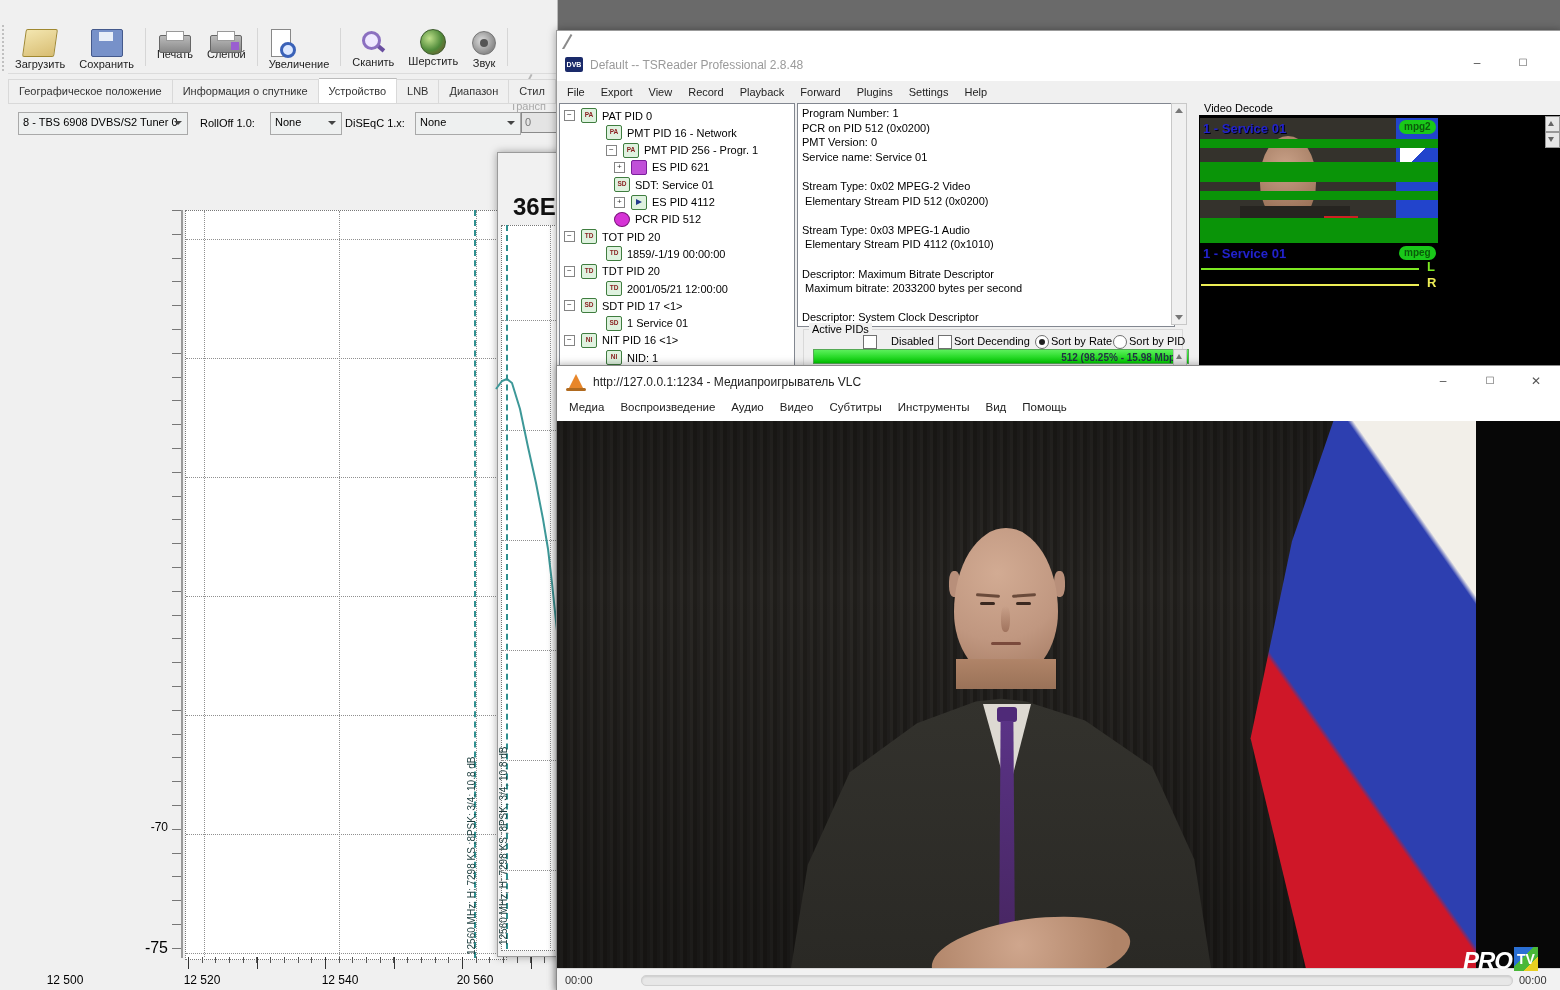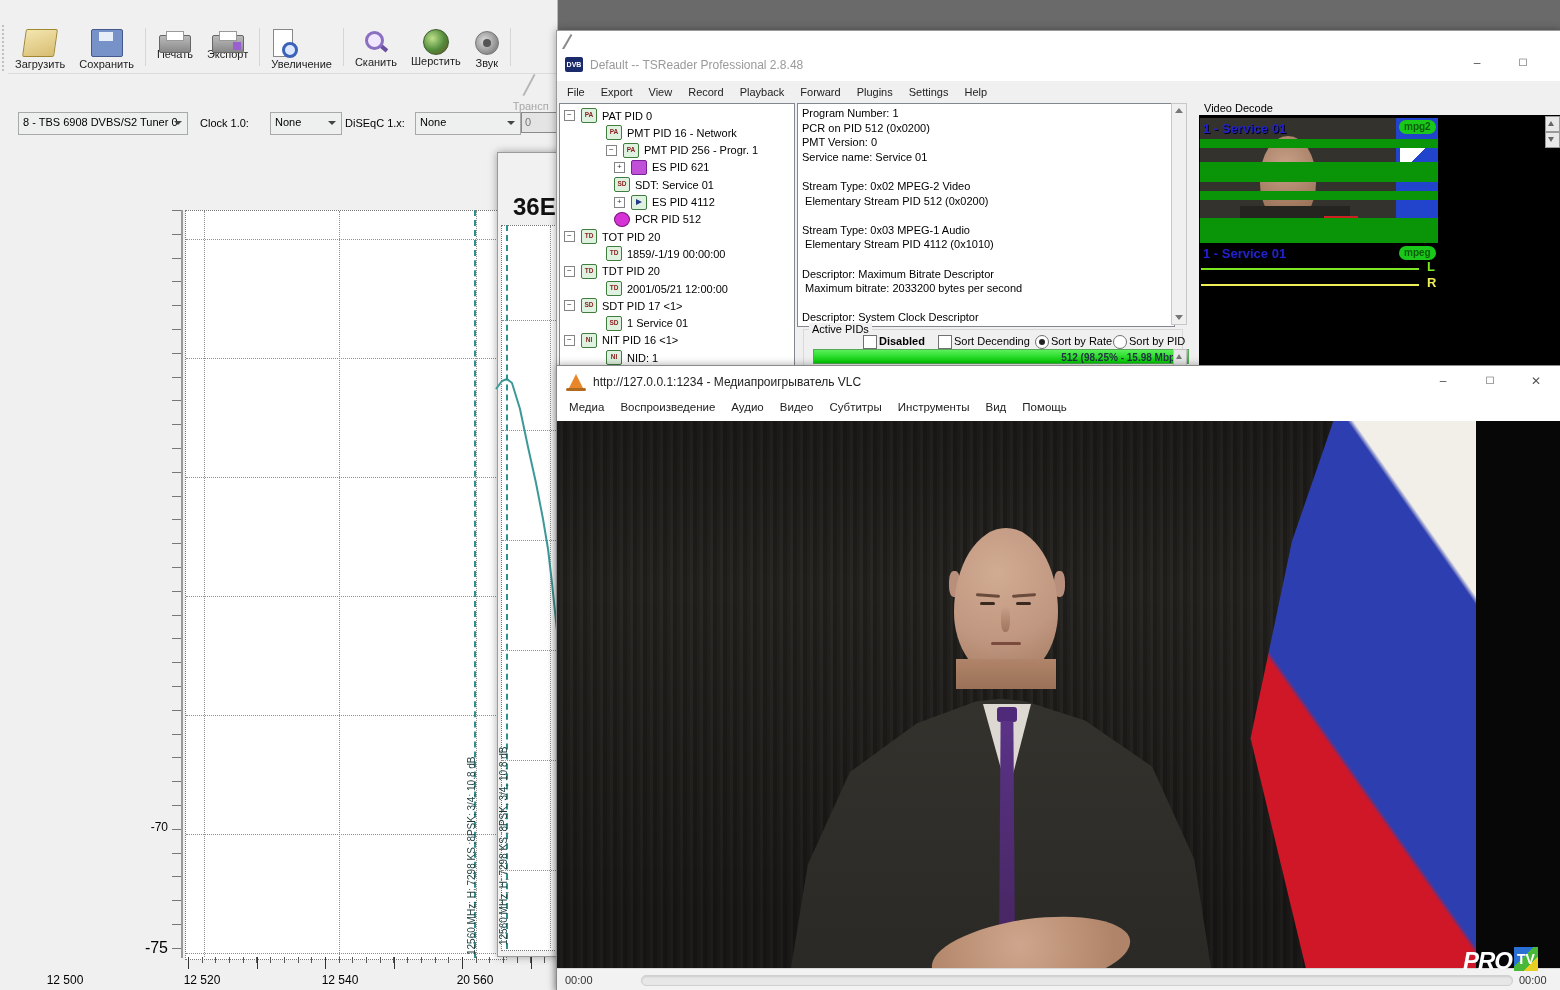--- a/index.html
+++ b/index.html
@@ -85,34 +85,42 @@
 <body>
 
 <div id="root">
 
   <div class="abs" id="cs-win" style="left:0;top:0;width:557px;height:990px;background:#f0f0f0;z-index:1;border-right:1px solid #bbb;">
     <div class="abs" id="cs-toolbar" style="left:8px;top:25px;width:549px;height:48px;border-bottom:1px solid #dcdcdc;">
         <div class="tb-btn"><span class="tbicon i-folder"></span><span>Загрузить</span></div>
         <div class="tb-btn"><span class="tbicon i-floppy"></span><span>Сохранить</span></div>
         <div class="tb-sep"></div>
         <div class="tb-btn"><span class="tbicon i-print"></span><span>Печать</span></div>
-        <div class="tb-btn"><span class="tbicon i-printx"></span><span>Экспорт</span></div>
+        <div class="tb-btn"><span class="tbicon i-printx"></span><span>Слепой</span></div>
         <div class="tb-sep"></div>
         <div class="tb-btn"><span class="tbicon i-zoomdoc"></span><span>Увеличение</span></div>
         <div class="tb-sep"></div>
         <div class="tb-btn"><span class="tbicon i-magni"></span><span>Сканить</span></div>
         <div class="tb-btn"><span class="tbicon i-globe"></span><span>Шерстить</span></div>
         <div class="tb-btn"><span class="tbicon i-sound"></span><span>Звук</span></div>
         <div class="tb-sep"></div>
         <div class="tb-btn dis"><span class="tbicon i-trans"></span><span>Трансп</span></div>
       </div>
     <div class="abs" style="left:0;top:25px;width:6px;height:46px;border-left:2px dotted #c0c0c0;margin-left:2px;"></div>
+    <div class="abs" id="cs-tabs" style="left:8px;top:79px;width:549px;height:25px;">
+        <div class="cs-tab">Географическое положение</div>
+        <div class="cs-tab">Информация о спутнике</div>
+        <div class="cs-tab active">Устройство</div>
+        <div class="cs-tab">LNB</div>
+        <div class="cs-tab">Диапазон</div>
+        <div class="cs-tab">Стил</div>
+      </div>
 
     <div class="combo" style="left:18px;top:112px;width:148px;height:21px;">8 - TBS 6908 DVBS/S2 Tuner 0</div>
-    <span class="lbl" style="left:200px;top:117px;">Clock 1.0:</span>
+    <span class="lbl" style="left:200px;top:117px;">RollOff 1.0:</span>
     <div class="combo" style="left:270px;top:112px;width:50px;height:21px;">None</div>
     <span class="lbl" style="left:345px;top:117px;">DiSEqC 1.x:</span>
     <div class="combo" style="left:415px;top:112px;width:84px;height:21px;">None</div>
     <div class="field" style="left:521px;top:112px;width:30px;height:19px;background:#e4e4e4;color:#777;">0</div>
 
     <div class="abs" id="main-chart" style="left:0;top:145px;width:557px;height:845px;background:#f0f0f0;">
       <div class="abs" style="left:185px;top:65px;width:320px;height:748px;background:#fff;border:1px dotted #777;" id="main-plot">
           <div class="dotline-h" style="left: 0px; top: 28px; width: 318px;"></div>
           <div class="dotline-h" style="left: 0px; top: 147px; width: 318px;"></div>
           <div class="dotline-h" style="left: 0px; top: 266px; width: 318px;"></div>
@@ -1066,21 +1074,21 @@
         <div class="info-line">Descriptor: System Clock Descriptor</div>
       </div>
     <div class="abs" style="left:614px;top:72px;width:14px;height:220px;background:#f0f0f0;border:1px solid #c8c8c8;">
       <div class="abs" style="left:3px;top:4px;border:4px solid transparent;border-bottom:5px solid #777;border-top:none;"></div>
       <div class="abs" style="left:3px;bottom:4px;border:4px solid transparent;border-top:5px solid #777;border-bottom:none;"></div>
     </div>
 
     <div class="abs" style="left:246px;top:298px;width:378px;height:38px;border:1px solid #d9d9d9;"></div>
     <span class="lbl" style="left:252px;top:292px;background:#f0f0f0;padding:0 3px;">Active PIDs</span>
     <span class="chk" style="left:306px;top:304px;"></span>
-    <span class="lbl" style="left:322px;top:304px;font-weight:bold;">Disabled</span>
+    <span class="lbl" style="left:334px;top:304px;">Disabled</span>
     <span class="chk" style="left:381px;top:304px;"></span>
     <span class="lbl" style="left:397px;top:304px;">Sort Decending</span>
     <span class="rdo sel" style="left:478px;top:304px;"></span>
     <span class="lbl" style="left:494px;top:304px;">Sort by Rate</span>
     <span class="rdo" style="left:556px;top:304px;"></span>
     <span class="lbl" style="left:572px;top:304px;">Sort by PID</span>
     <div class="abs" style="left:256px;top:318px;width:376px;height:15px;border:1px solid #5a5;
          background:linear-gradient(180deg,#5bef5b,#00cc00);text-align:right;font:bold 10px/15px 'Liberation Sans',sans-serif;
          color:#234;padding-right:4px;box-sizing:border-box;">512 (98.25% - 15.98 Mbps)</div>
     <div class="abs" style="left:256px;top:336px;width:44px;height:2px;background:#22cc22;"></div>

